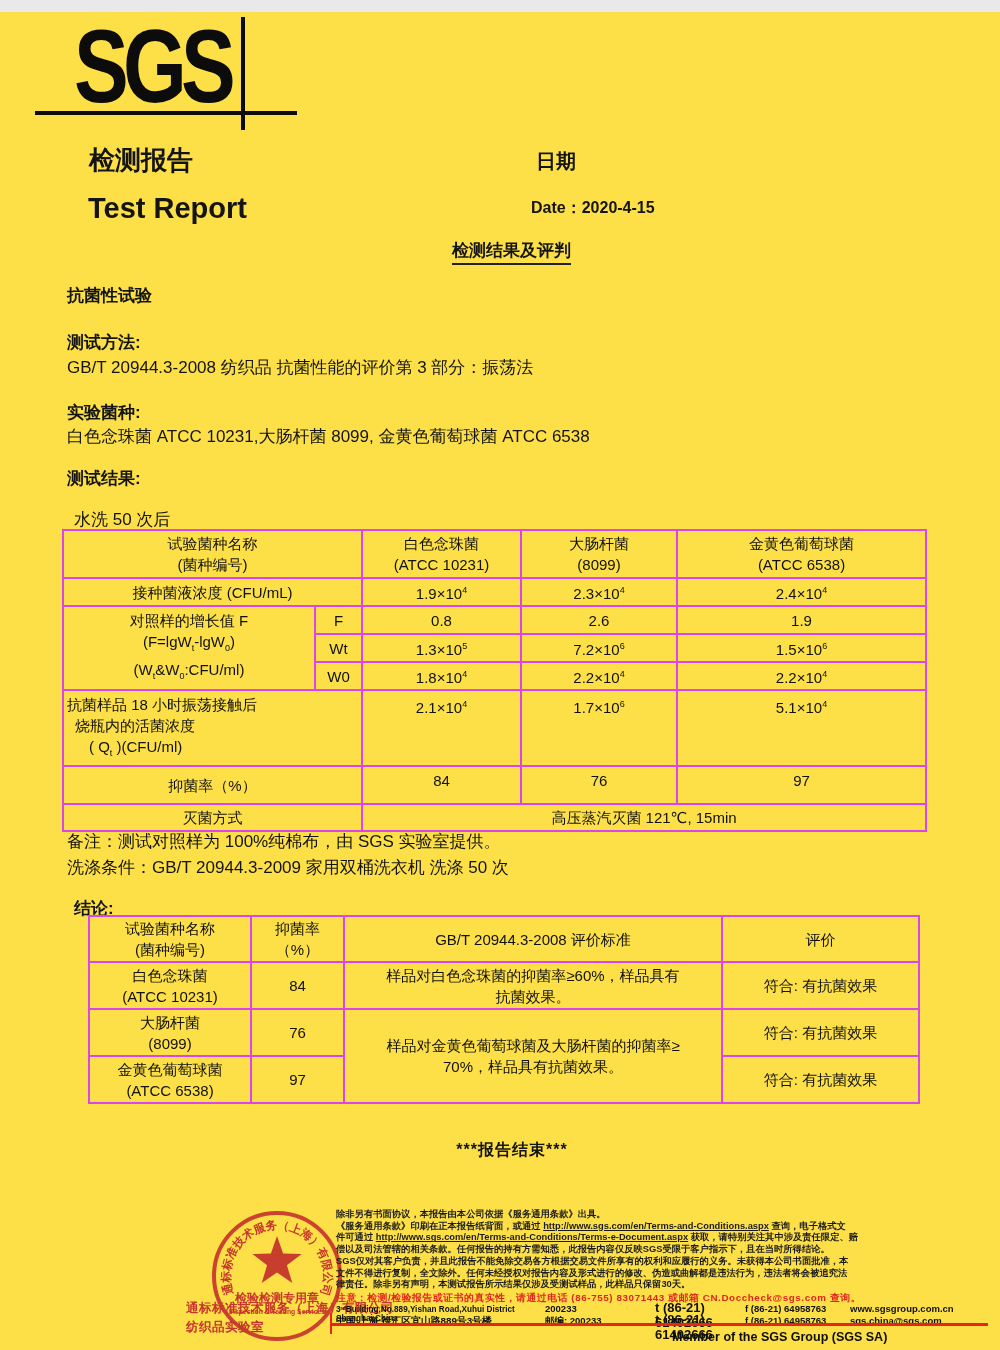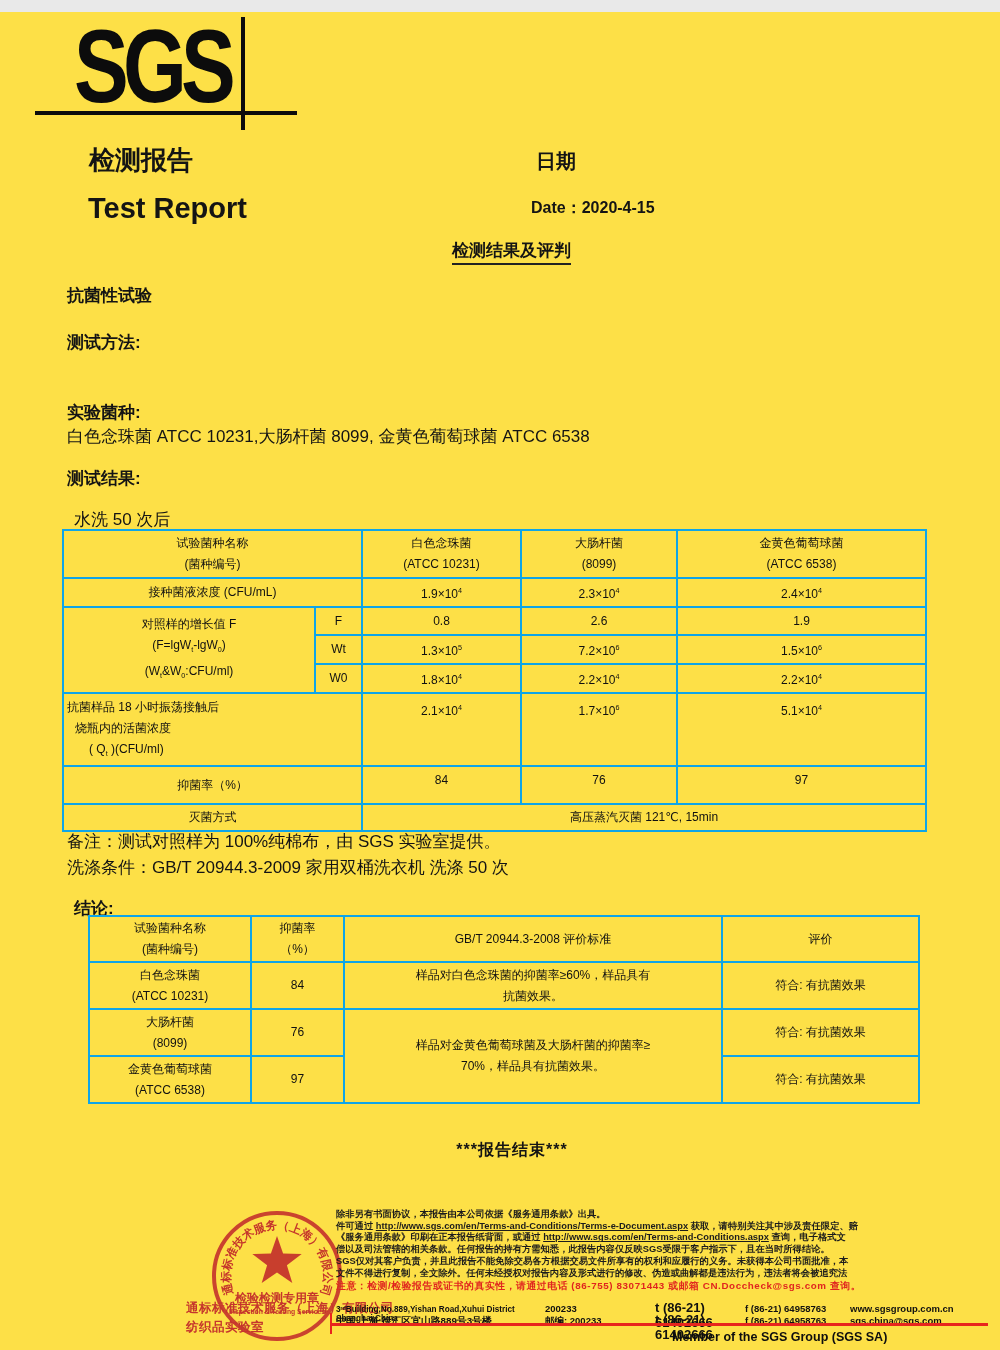--- a/index.html
+++ b/index.html
@@ -13,21 +13,21 @@
   .logo-vline{left:241px;top:5px;width:4px;height:113px;background:#0c0c0c;}
   .t-cn{left:89px;top:131px;font-size:26px;font-weight:bold;}
   .t-en{left:88px;top:180px;font-size:29px;font-weight:bold;}
   .d-cn{left:536px;top:136px;font-size:20px;font-weight:bold;}
   .d-en{left:531px;top:186px;font-size:16px;font-weight:bold;}
   .sec-title{left:452px;top:227px;font-size:17px;font-weight:bold;border-bottom:2px solid #222;padding-bottom:1px;text-align:center;}
   .lbl{font-size:17px;font-weight:bold;}
   .txt{font-size:17px;}
   
   table{border-collapse:collapse;table-layout:fixed;}
-  td{border:2px solid #0ea5e9;text-align:center;font-size:12px;padding:1px 3px;line-height:21px;vertical-align:middle;color:#111;}
+  td{border:2px solid #d946ef;text-align:center;font-size:15px;padding:1px 3px;line-height:21px;vertical-align:middle;color:#111;}
   sup{font-size:0.6em;}
   sub{font-size:0.6em;}
   .tbl1{left:62px;top:517px;width:863px;}
   .tbl2{left:88px;top:903px;width:830px;}
   .left-cell{text-align:left;padding-left:3px;}
   .vtop{vertical-align:top;padding-top:3px;}
   .end-line{left:12px;top:1128px;width:1000px;text-align:center;font-size:16px;font-weight:bold;letter-spacing:1px;}
   
   .fine{left:336px;top:1197px;width:654px;font-size:9.3px;line-height:11.7px;font-weight:bold;color:#1c1c1c;}
   .fine u{text-decoration:underline;}
@@ -53,20 +53,21 @@
   <div class="abs logo-vline"></div>
 
   <div class="abs t-cn">检测报告</div>
   <div class="abs d-cn">日期</div>
   <div class="abs t-en">Test Report</div>
   <div class="abs d-en">Date：2020-4-15</div>
   <div class="abs sec-title">检测结果及评判</div>
 
   <div class="abs lbl" style="left:67px;top:272px;">抗菌性试验</div>
   <div class="abs lbl" style="left:67px;top:319px;">测试方法:</div>
+  <div class="abs txt" style="left:67px;top:344px;">GB/T 20944.3-2008 纺织品 抗菌性能的评价第 3 部分：振荡法</div>
   <div class="abs lbl" style="left:67px;top:389px;">实验菌种:</div>
   <div class="abs txt" style="left:67px;top:413px;">白色念珠菌 ATCC 10231,大肠杆菌 8099, 金黄色葡萄球菌 ATCC 6538</div>
   <div class="abs lbl" style="left:67px;top:455px;">测试结果:</div>
 
   <div class="abs txt" style="left:74px;top:496px;">水洗 50 次后</div>
   <table class="abs tbl1">
     <colgroup>
         <col style="width:252px">
         <col style="width:47px">
         <col style="width:159px">
@@ -216,25 +217,26 @@
     <polygon fill="#c5352c" opacity="0.95" points="85,32 91.1,49.6 109.7,50 94.9,61.2 100.3,79 85,68.4 69.7,79 75.1,61.2 60.3,50 78.9,49.6"></polygon>
     <text font-size="11.5" font-weight="bold" fill="#c5352c" font-family="Liberation Sans, DejaVu Sans, sans-serif">
       <textPath href="#ringPath" startOffset="0">通标标准技术服务（上海）有限公司</textPath>
     </text>
     <text x="85" y="98" text-anchor="middle" font-size="12" font-weight="bold" fill="#c5352c" font-family="Liberation Sans, DejaVu Sans, sans-serif">检验检测专用章</text>
     <text x="85" y="110" text-anchor="middle" font-size="6.8" font-weight="bold" fill="#c5352c" font-family="Liberation Sans, DejaVu Sans, sans-serif">Inspection &amp; Testing Services</text>
   </svg>
 
   <div class="abs fine">
     <div>除非另有书面协议，本报告由本公司依据《服务通用条款》出具。</div>
+    <div><span>《服务通用条款》印刷在正本报告纸背面，或通过 </span><u>http://www.sgs.com/en/Terms-and-Conditions.aspx</u><span> 查询，电子格式文</span></div>
     <div><span>件可通过 </span><u>http://www.sgs.com/en/Terms-and-Conditions/Terms-e-Document.aspx</u><span> 获取，请特别关注其中涉及责任限定、赔</span></div>
-    <div><span>《服务通用条款》印刷在正本报告纸背面，或通过 </span><u>http://www.sgs.com/en/Terms-and-Conditions.aspx</u><span> 查询，电子格式文</span></div>
     <div>偿以及司法管辖的相关条款。任何报告的持有方需知悉，此报告内容仅反映SGS受限于客户指示下，且在当时所得结论。</div>
     <div>SGS仅对其客户负责，并且此报告不能免除交易各方根据交易文件所享有的权利和应履行的义务。未获得本公司书面批准，本</div>
     <div>文件不得进行复制，全文除外。任何未经授权对报告内容及形式进行的修改、伪造或曲解都是违法行为，违法者将会被追究法</div>
+    <div>律责任。除非另有声明，本测试报告所示结果仅涉及受测试样品，此样品只保留30天。</div>
     <div class="notice">注意：检测/检验报告或证书的真实性，请通过电话 (86-755) 83071443 或邮箱 CN.Doccheck@sgs.com 查询。</div>
   </div>
 
   <div class="addr-row" style="top:1288px;">
     <span class="addr-a" style="font-size:8.2px;font-weight:bold;">3ʳᵈBuilding,No.889,Yishan Road,Xuhui District Shanghai,China</span>
     <span class="addr-zip">200233</span>
     <span class="addr-tel">t (86-21) 61402666</span>
     <span class="addr-fax">f (86-21) 64958763</span>
     <span class="addr-web">www.sgsgroup.com.cn</span>
   </div>

